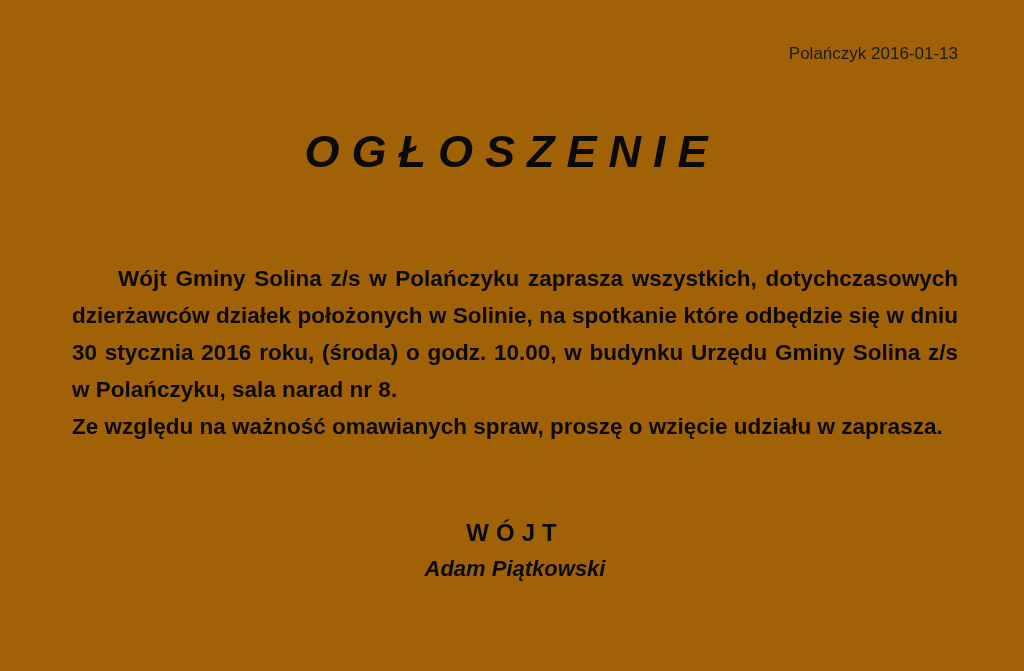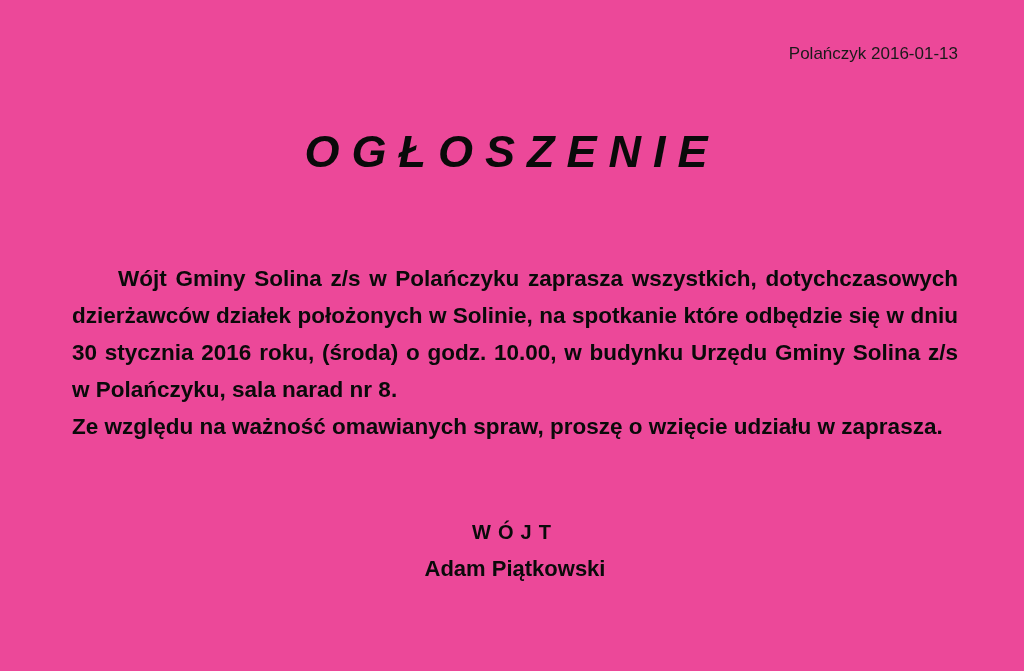--- a/index.html
+++ b/index.html
@@ -4,21 +4,21 @@
 <style>
   html, body {
     margin: 0;
     padding: 0;
     background: #ffffff;
   }
   .page {
     position: relative;
     width: 1024px;
     height: 671px;
-    background: #ec4899;
+    background: #a16207;
     color: #111111;
     font-family: "Liberation Sans", sans-serif;
     overflow: hidden;
   }
   .dateline {
     position: absolute;
     top: 44px;
     right: 66px;
     font-size: 17px;
     font-weight: 400;
@@ -59,28 +59,29 @@
   .signature {
     position: absolute;
     top: 514px;
     left: 72px;
     width: 886px;
     text-align: center;
     font-weight: 700;
     color: #0a0a0a;
   }
   .sig-title {
-    font-size: 20px;
+    font-size: 24px;
     letter-spacing: 7px;
     line-height: 37px;
     text-align: center;
   }
   .sig-name {
     font-size: 22px;
     line-height: 36px;
+    font-style: italic;
   }
 </style>
 </head>
 <body>
 
 <div class="page">
 
   <div class="dateline">Polańczyk 2016-01-13</div>
 
   <h1 class="title">OGŁOSZENIE</h1>

